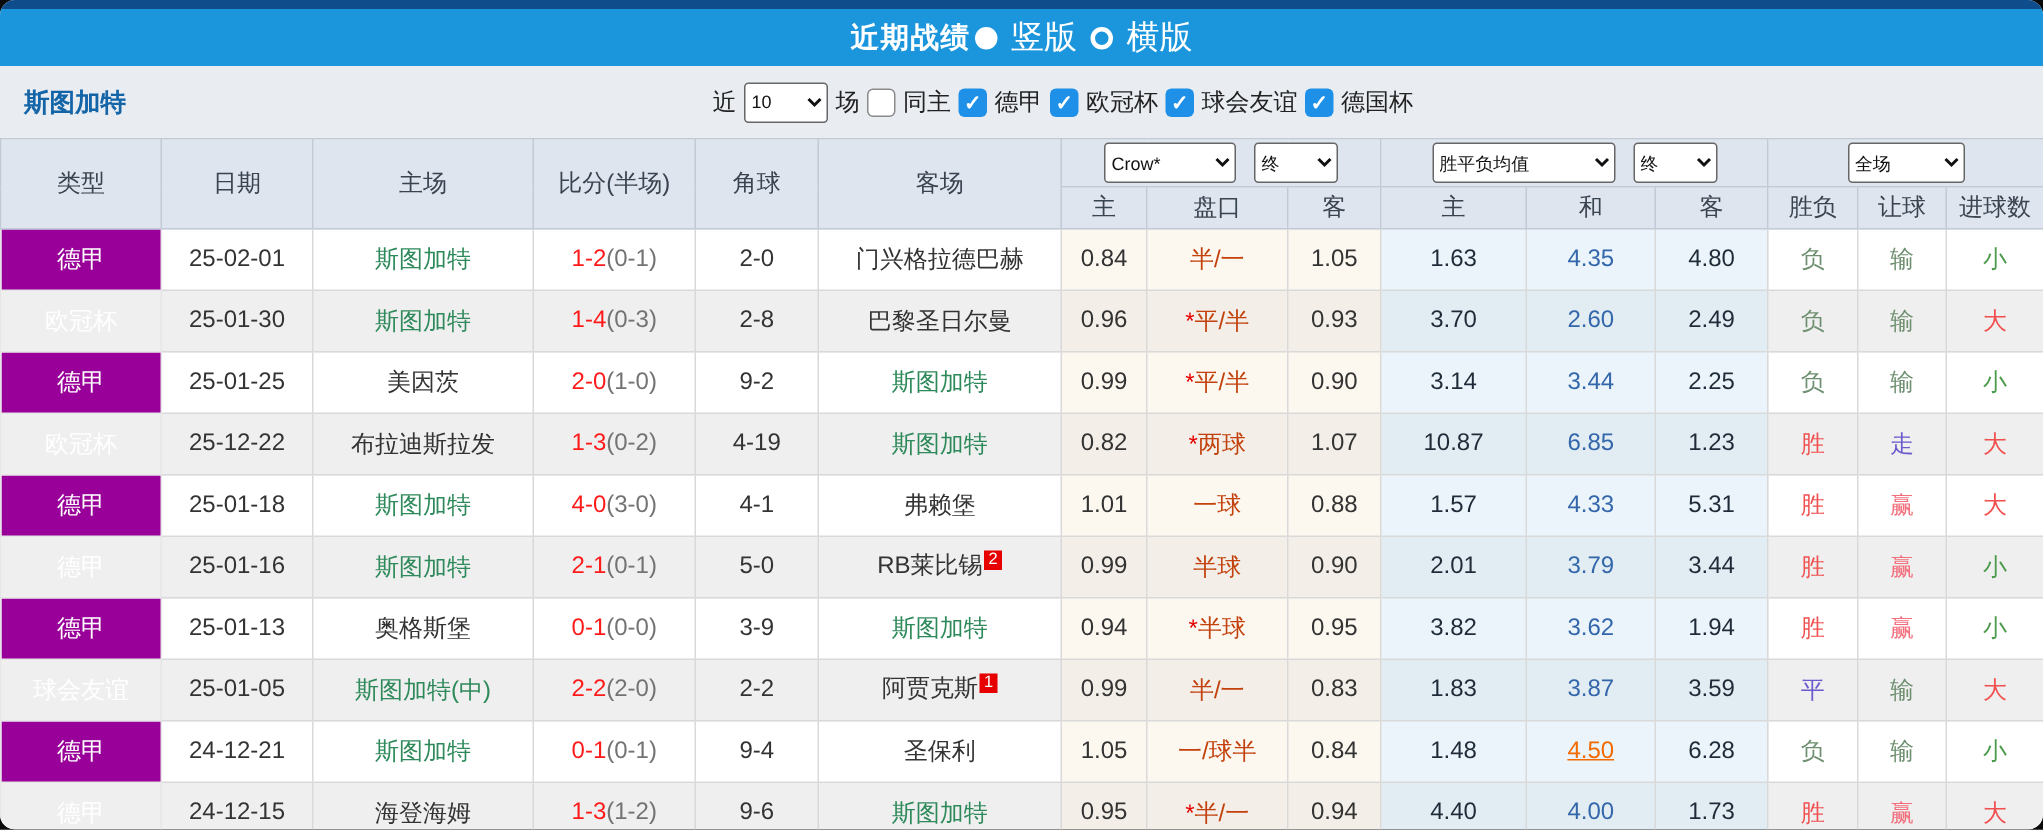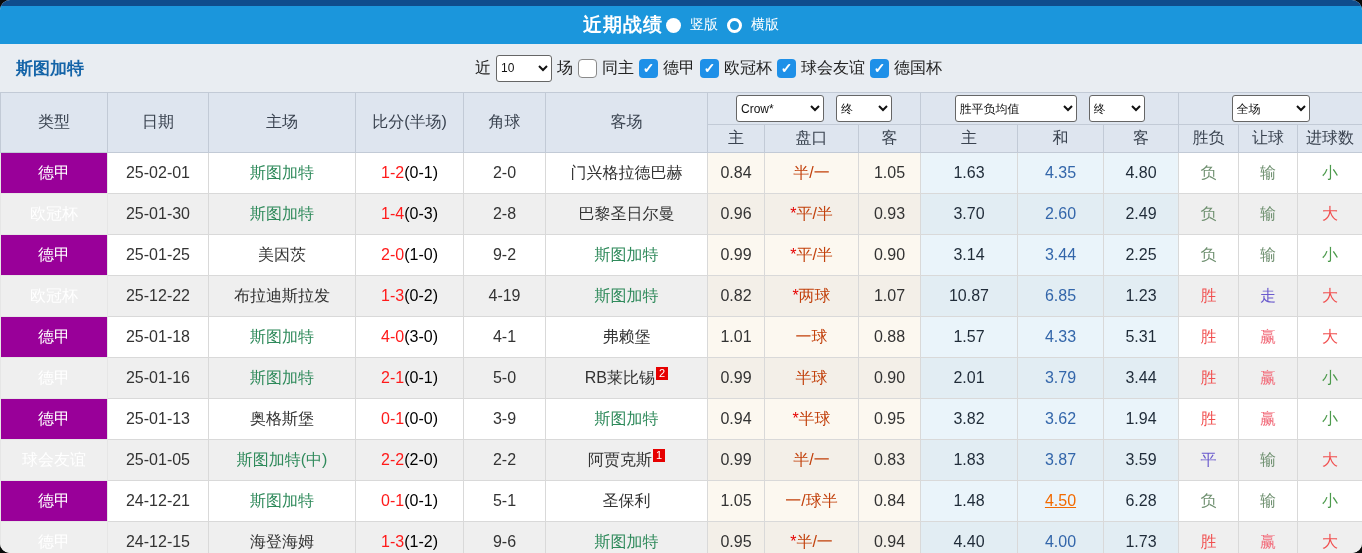--- a/index.html
+++ b/index.html
@@ -4,21 +4,21 @@
 <style>
   html,body{margin:0;padding:0;background:#0a0a0a;font-family:"Liberation Sans",sans-serif;}
   .app{width:1362px;height:553px;background:#fff;border-radius:10px;overflow:hidden;position:relative;}
   
   .topstrip{height:6px;background:#0f4c8c;}
   .topbar{height:38px;background:#1b96dc;display:flex;align-items:center;justify-content:center;gap:9px;color:#fff;}
   .topbar .title{font-size:19px;font-weight:bold;letter-spacing:1px;}
   .radio{width:15px;height:15px;border-radius:50%;display:inline-block;box-sizing:border-box;}
   .radio.sel{background:#fff;margin-left:-6px;}
   .radio.unsel{border:3.5px solid #fff;background:transparent;}
-  .topbar .rlabel{font-size:14px;}
+  .topbar .rlabel{font-size:22px;}
   
   .filterbar{height:48px;background:#e9edf2;display:flex;align-items:center;}
   .teamname{font-size:17px;font-weight:bold;color:#1464a8;margin-left:16px;}
   .filters{margin-left:auto;margin-right:420px;display:flex;align-items:center;gap:5px;font-size:16px;color:#222;}
   select{font-family:"Liberation Sans",sans-serif;font-size:12px;height:27px;background:#fff;border:1px solid #666;border-radius:3px;color:#111;}
   .cb{width:19px;height:19px;box-sizing:border-box;display:inline-flex;align-items:center;justify-content:center;border-radius:4px;cursor:pointer;}
   .cb.checked{background:#1e90e8;color:#fff;font-size:14px;font-weight:bold;}
   .cb.unchecked{background:#fff;border:1px solid #8a8a8a;}
   
   table{border-collapse:collapse;table-layout:fixed;width:1362px;}
@@ -36,21 +36,21 @@
   td.badge{color:#fff;font-size:16px;border-color:#e6e6e6;}
   .b-p{background:#990099;}
   .b-o{background:#ff5a00;}
   .b-t{background:#16a28d;}
   td.cream{background:#fcf8f0;}
   tr.even td.cream{background:#f3efe8;}
   td.lblue{background:#eaf4fa;}
   tr.even td.lblue{background:#e2edf3;}
   .g{color:#2f8a5b;}
   .s-main{color:#ff1a1a;}
-  .s-half{color:#000000;}
+  .s-half{color:#737373;}
   .star{color:#e60000;}
   .hcap{color:#c2410c;}
   .avgv{color:#1f2b38;}
   .avgd{color:#3366aa;}
   .hl{color:#f26a00 !important;text-decoration:underline;}
   .r-red{color:#f15050;}
   .r-pink{color:#f2707e;}
   .r-green{color:#6f9070;}
   .r-green2{color:#4c9a4c;}
   .r-purple{color:#6a5acd;}
@@ -289,21 +289,21 @@
       <td class="r-purple">平</td>
       <td class="r-green">输</td>
       <td class="r-red">大</td>
     </tr>
 
     <tr class="r odd">
       <td class="badge b-p">德甲</td>
       <td>24-12-21</td>
       <td><span class="g">斯图加特</span></td>
       <td><span class="s-main">0-1</span><span class="s-half">(0-1)</span></td>
-      <td>5-1</td>
+      <td>9-4</td>
       <td><span>圣保利</span></td>
       <td class="cream">1.05</td>
       <td class="cream"><span class="star"></span><span class="hcap">一/球半</span></td>
       <td class="cream">0.84</td>
       <td class="lblue avgv">1.48</td>
       <td class="lblue avgd hl">4.50</td>
       <td class="lblue avgv">6.28</td>
       <td class="r-green">负</td>
       <td class="r-green">输</td>
       <td class="r-green2">小</td>

